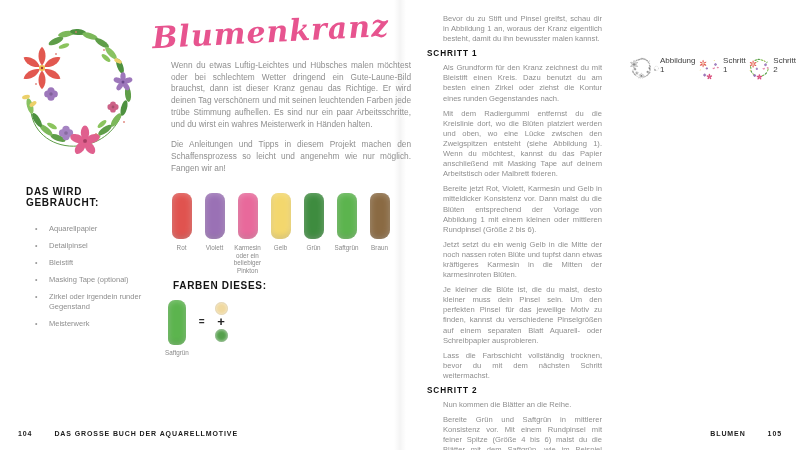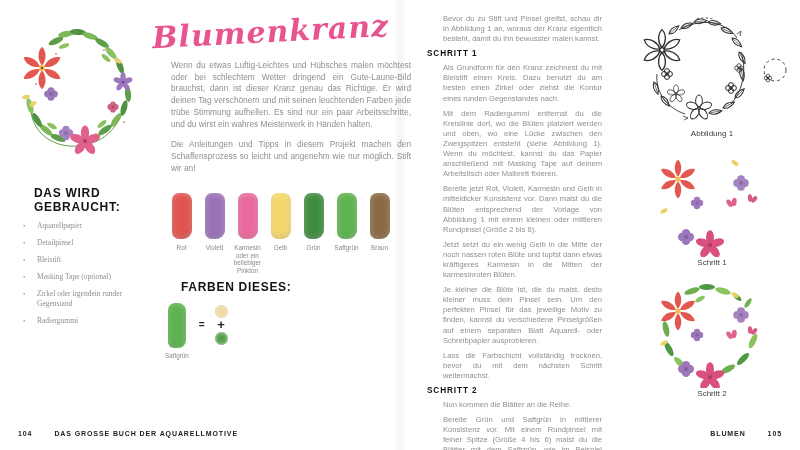--- a/index.html
+++ b/index.html
@@ -10,23 +10,23 @@
   .spine{position:absolute;left:394px;top:0;width:12px;height:100%;
     background:linear-gradient(90deg,rgba(0,0,0,0) 0%,rgba(0,0,0,0.045) 50%,rgba(0,0,0,0) 100%);}
   
   .title{
     position:absolute;left:152px;top:14px;
     font-family:"DejaVu Serif",serif;font-style:italic;font-weight:bold;
     font-size:30px;color:#e7548f;transform:rotate(-3deg);letter-spacing:1px;
   }
   .intro{position:absolute;left:171px;top:60px;width:240px;}
   .intro p{margin:0 0 9px;font-size:8.3px;line-height:11.7px;color:#8f8f8f;text-align:justify;}
-  .sec-heading{font-size:12px;font-weight:bold;letter-spacing:.7px;color:#141414;margin:0 16px 7px;}
+  .sec-heading{font-size:10px;font-weight:bold;letter-spacing:.7px;color:#141414;margin:0 8px 7px;}
   .needed{position:absolute;left:18px;top:186px;width:140px;}
-  .needed ul{list-style:none;margin:4px;padding:0;font-family:Liberation Serif, serif;}
+  .needed ul{list-style:none;margin:16px;padding:0;}
   .needed li{position:relative;padding-left:15px;font-size:7.5px;line-height:10px;
     color:#8f8f8f;margin-bottom:7px;}
   .needed li::before{content:"•";position:absolute;left:1px;top:0;color:#9a9a9a;font-size:7px;}
   .colors{position:absolute;left:165px;top:186px;width:233px;}
   .swatch-row{display:flex;margin-top:7px;}
   .swatch-col{width:33px;text-align:center;flex:0 0 auto;}
   .swatch{width:20px;height:46px;border-radius:7px 8px 9px 7px;margin:0 auto 5px;
     box-shadow:inset 0 0 7px rgba(255,255,255,.35), inset 0 -3px 5px rgba(0,0,0,.13);}
   .swatch-label{font-size:6.3px;line-height:7.6px;color:#8a8a8a;}
   .mixing{position:absolute;left:165px;top:280px;width:200px;}
@@ -42,21 +42,21 @@
   .plus{font-size:13px;font-weight:bold;color:#222;line-height:12px;margin:1px 0;}
   .footer{position:absolute;bottom:13px;display:flex;align-items:baseline;gap:22px;
     font-size:7px;font-weight:bold;letter-spacing:.9px;color:#1c1c1c;}
   .footer-left{left:18px;}
   .footer-right{right:18px;}
   
   .steps-col{position:absolute;left:427px;top:14px;width:191px;}
   .steps-col p{margin:0 16px 5px;font-size:7.6px;line-height:10.1px;color:#8f8f8f;text-align:justify;}
   .step-heading{font-size:8.2px;font-weight:bold;letter-spacing:.9px;color:#111;margin:4px 0 5px;}
   .figures-col{position:absolute;left:628px;top:8px;width:168px;
-    display:flex;flex-direction:column;align-items:center;}
+    display:flex;flex-direction:row;align-items:center;}
   .fig-caption{font-size:8px;color:#3d3d3d;margin:1px 0 7px;}
   svg{display:block;}
 </style>
 </head>
 <body>
 
 <svg width="0" height="0" style="position:absolute" aria-hidden="true">
   <defs>
 
     <g id="p6" fill="currentColor">
@@ -203,32 +203,32 @@
         <circle cx="90" cy="122" r="1"></circle>
       <circle cx="70" cy="20" r="1"></circle>
         <circle cx="118" cy="110" r="1"></circle>
     </g>
   </svg>
 
   <div class="title">Blumenkranz</div>
 
   <div class="intro">
     <p>Wenn du etwas Luftig-Leichtes und Hübsches malen möchtest oder bei schlechtem Wetter dringend ein Gute-Laune-Bild brauchst, dann ist dieser Kranz genau das Richtige. Er wird deinen Tag verschönern und mit seinen leuchtenden Farben jede trübe Stimmung aufhellen. Es sind nur ein paar Arbeitsschritte, und du wirst ein wahres Meisterwerk in Händen halten.</p>
-    <p>Die Anleitungen und Tipps in diesem Projekt machen den Schaffensprozess so leicht und angenehm wie nur möglich. Stift wir an!</p>
+    <p>Die Anleitungen und Tipps in diesem Projekt machen den Schaffensprozess so leicht und angenehm wie nur möglich. Fangen wir an!</p>
   </div>
 
   <div class="needed">
     <div class="sec-heading">DAS WIRD GEBRAUCHT:</div>
     <ul>
       <li>Aquarellpapier</li>
       <li>Detailpinsel</li>
       <li>Bleistift</li>
       <li>Masking Tape (optional)</li>
       <li>Zirkel oder irgendein runder Gegenstand</li>
-      <li>Radiergummi</li>
+      <li>Meisterwerk</li>
     </ul>
   </div>
 
   <div class="colors">
     <div class="swatch-row">
       <div class="swatch-col">
         <div class="swatch" style="background-color: rgb(224, 83, 79);"></div>
         <div class="swatch-label">Rot</div>
       </div>
       <div class="swatch-col">

